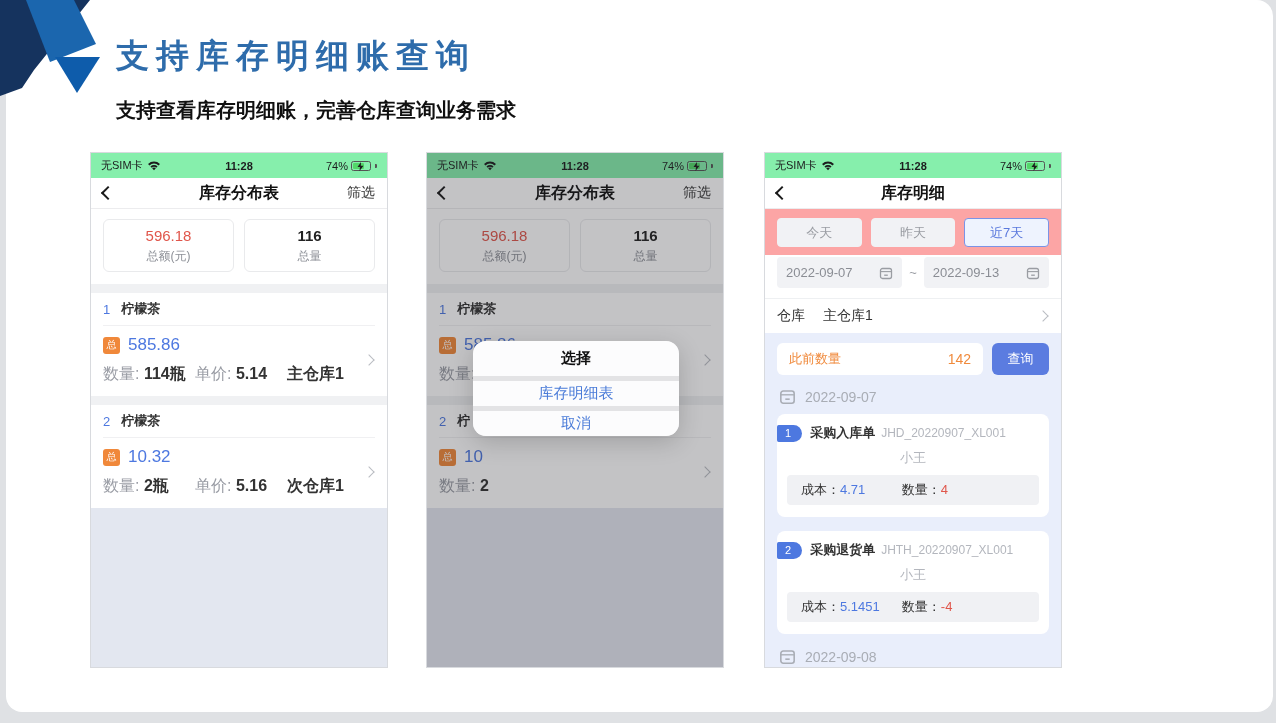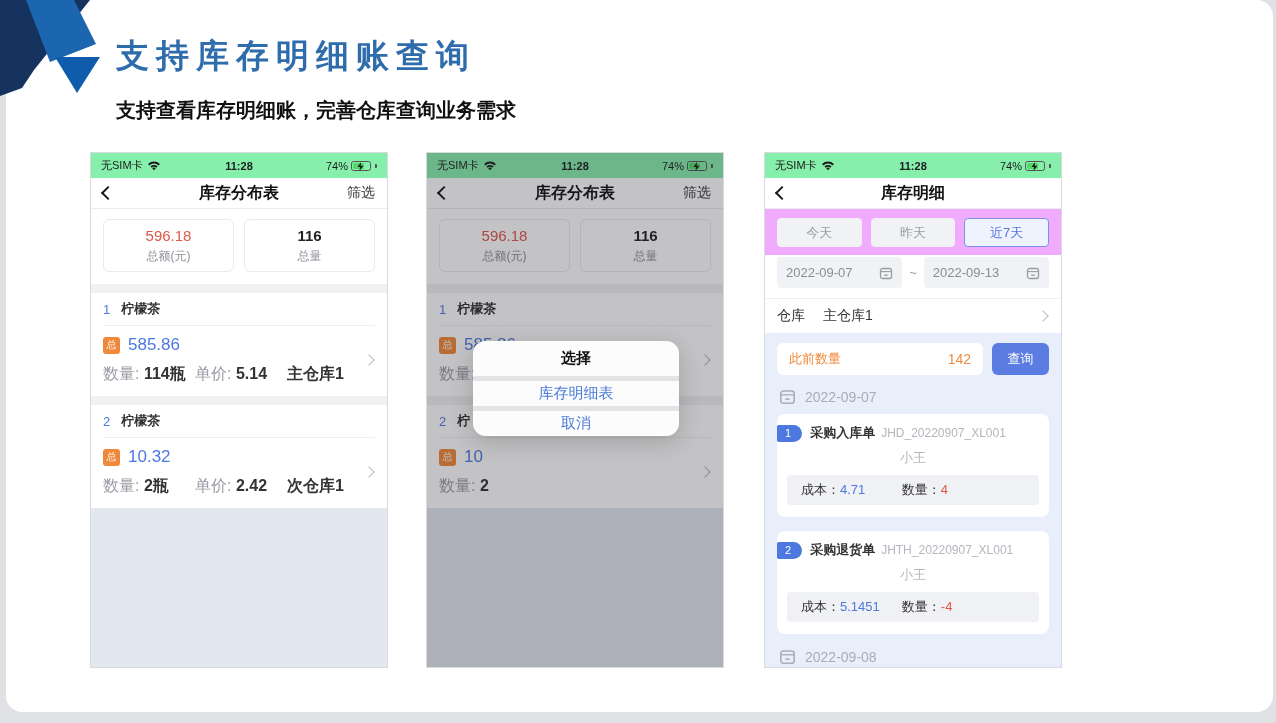--- a/index.html
+++ b/index.html
@@ -53,21 +53,21 @@
   
   #phone2 { position:absolute; }
   .overlay { position:absolute; inset:0; background:rgba(40,40,45,0.28); z-index:5; }
   .dialog { position:absolute; z-index:6; left:46px; top:188px; width:206px; border-radius:13px; overflow:hidden;
             background:#e3e3e5; display:flex; flex-direction:column; gap:5px; box-shadow:0 6px 24px rgba(0,0,0,0.18); }
   .dlg-row { background:#fcfcfd; display:flex; align-items:center; justify-content:center; }
   .dlg-title { height:35px; font-size:15px; font-weight:bold; color:#111; }
   .dlg-opt { height:25px; font-size:15px; color:#4a7bd8; }
 
   
-  .tabs { display:flex; gap:9px; padding:9px 12px 8px; background:#f0abfc; }
+  .tabs { display:flex; gap:9px; padding:9px 12px 8px; background:#fca5a5; }
   .tab { flex:1; height:29px; background:#f1f2f5; border:1px solid #f1f2f5; border-radius:4px;
          display:flex; align-items:center; justify-content:center; font-size:13px; color:#9a9da3; }
   .tab.selected { background:#eef3fe; border-color:#7b93e6; color:#5b79dd; }
   .dates { display:flex; align-items:center; gap:7px; padding:2px 12px 10px; background:#fff; }
   .date-pill { flex:1; height:31px; background:#f1f2f5; border-radius:4px; display:flex; align-items:center; justify-content:space-between; padding:0 9px; font-size:13px; color:#8a8d94; }
   .tilde { color:#9a9da3; }
   .wh-row { height:35px; flex:0 0 35px; display:flex; align-items:center; padding:0 12px; background:#fff; border-top:1px solid #eef0f2; color:#333; font-size:14px; }
   .wh-val { margin-left:18px; }
   .wh-row .chev-right { margin-left:auto; }
   .p3-body { flex:1; background:#e9eefb; padding:10px 12px 0; overflow:hidden; }
@@ -169,21 +169,21 @@
         <span class="name">柠檬茶</span>
       </div>
       <div class="item-body">
         <div class="item-main">
           <div class="amt-row">
             <span class="badge-zong">总</span>
             <span class="amt">10.32</span>
           </div>
           <div class="detail-row">
             <span class="d1"><span>数量:</span> <span class="dv">2瓶</span></span>
-            <span class="d2"><span>单价:</span> <span class="dv">2.42</span></span>
+            <span class="d2"><span>单价:</span> <span class="dv">5.16</span></span>
             <span class="dv">次仓库1</span>
           </div>
         </div>
         <i class="chev-right"></i>
       </div>
     </div>
     <div class="fill"></div>
   </div>
 
   <div class="phone" id="phone2">

